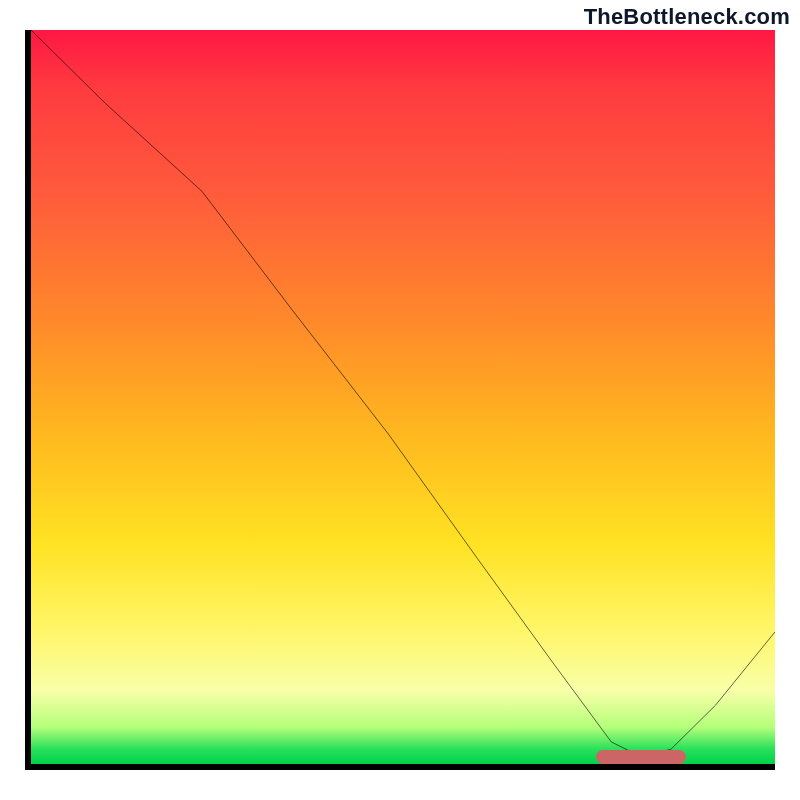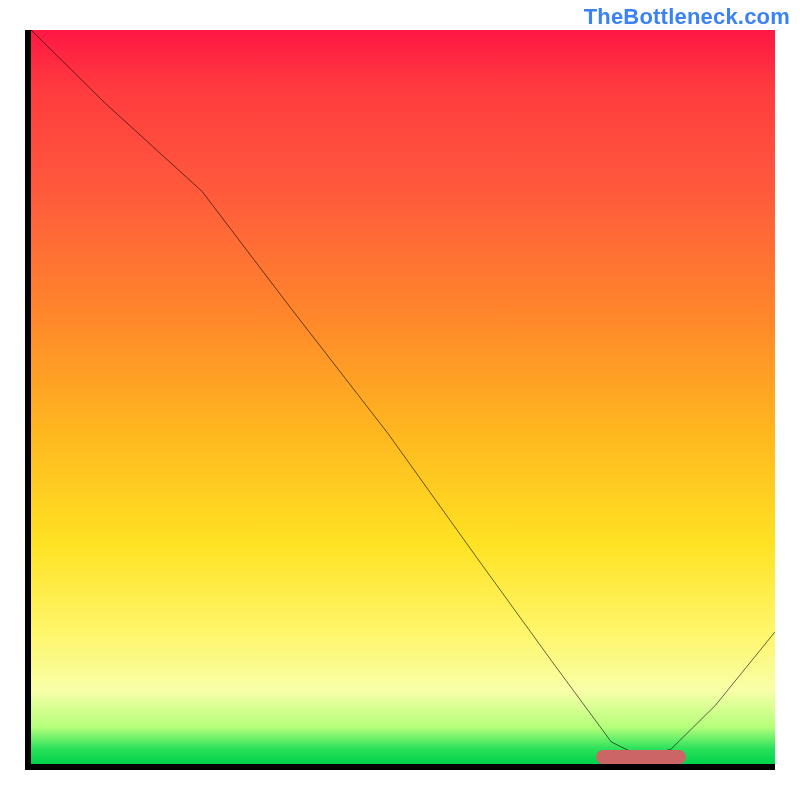--- a/index.html
+++ b/index.html
@@ -15,21 +15,21 @@
     position: relative;
     width: 800px;
     height: 800px;
   }
   .attribution {
     position: absolute;
     top: 4px;
     right: 10px;
     font-size: 22px;
     font-weight: 600;
-    color: #3b82f6;
+    color: #0f172a;
     letter-spacing: 0.2px;
   }
   .plot {
     position: absolute;
     left: 25px;
     top: 30px;
     width: 750px;
     height: 740px;
     border-left: 6px solid #000;
     border-bottom: 6px solid #000;

